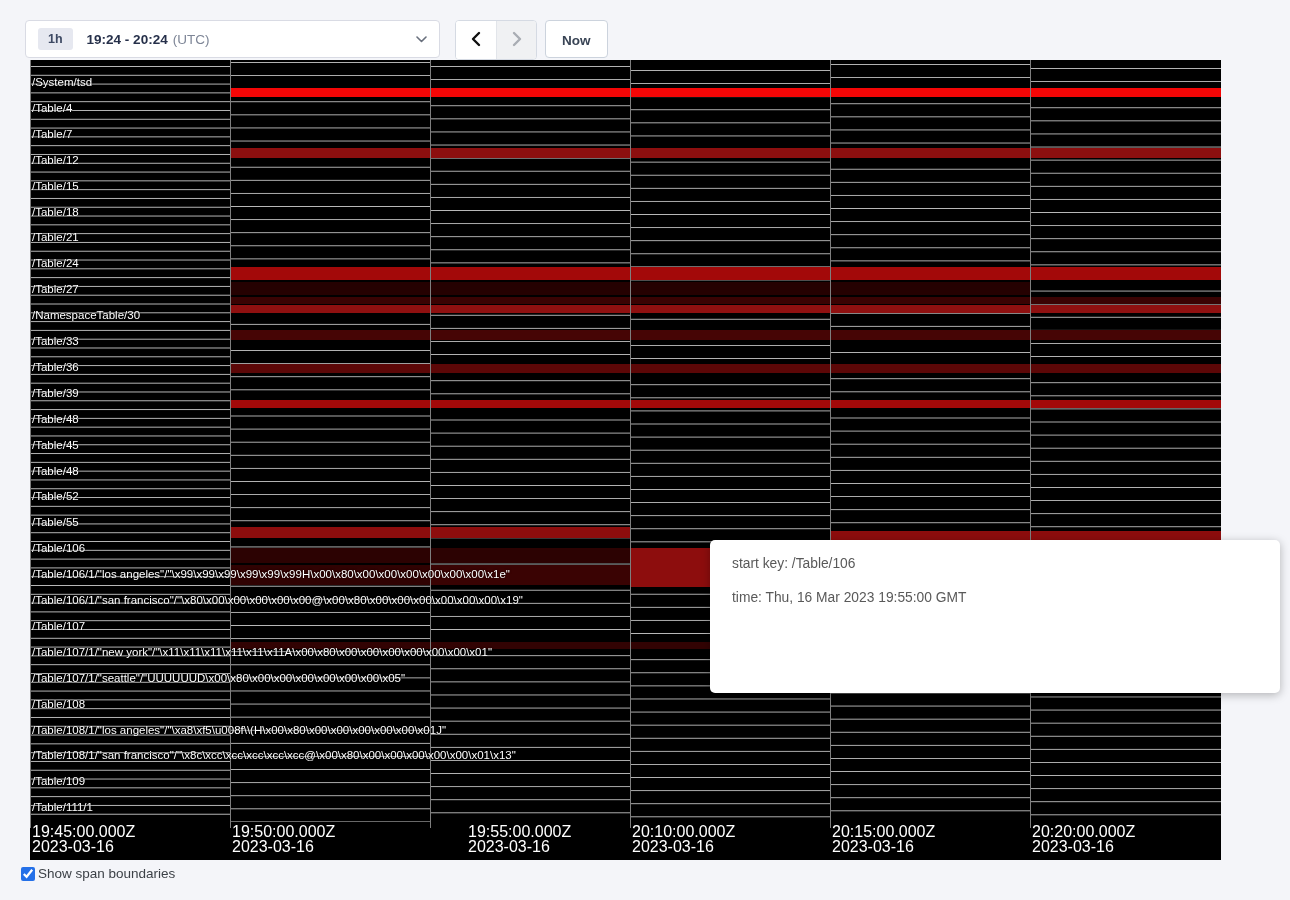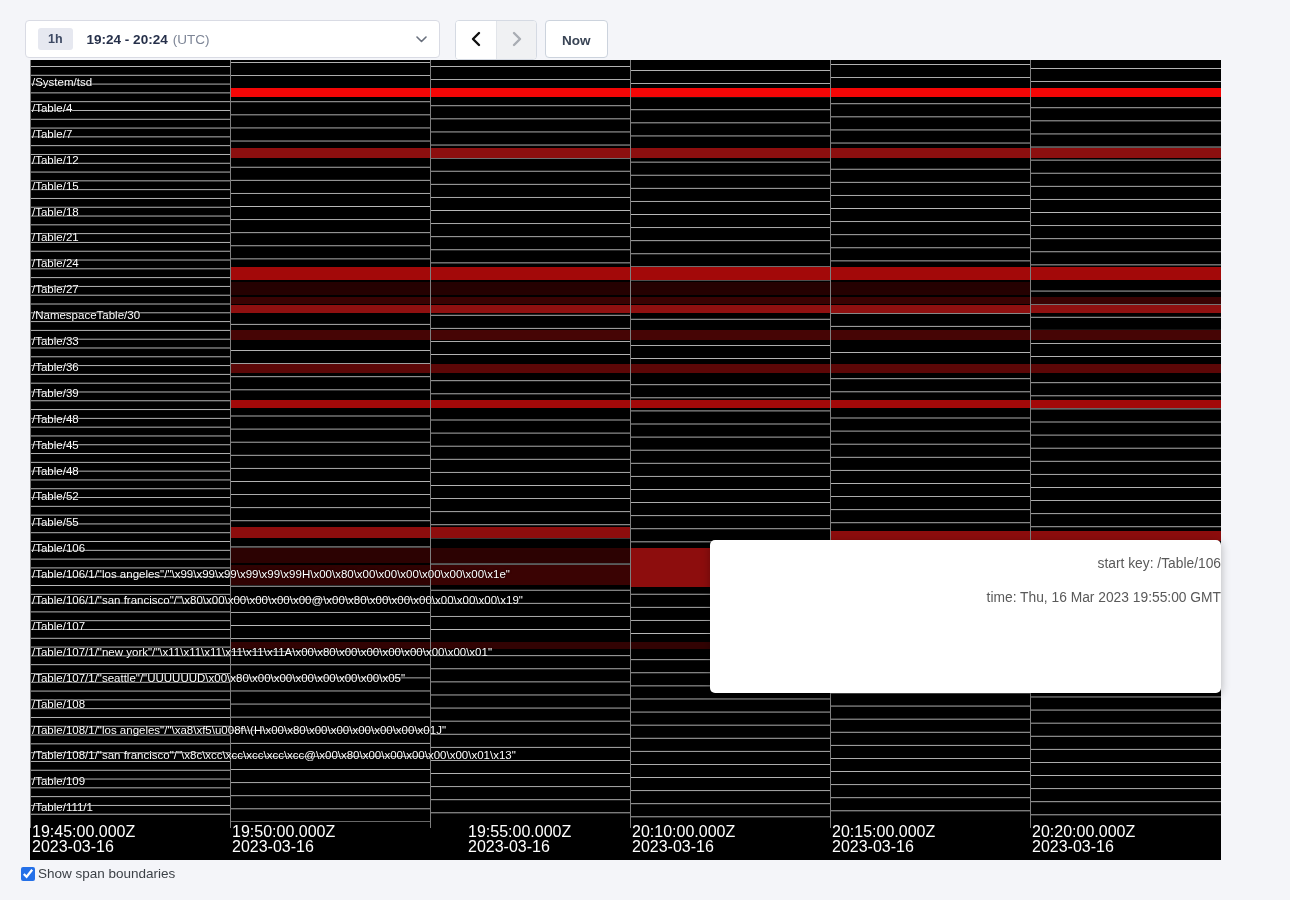--- a/index.html
+++ b/index.html
@@ -48,23 +48,23 @@
   }
   .vline{position:absolute;top:0;width:1px;height:768px;background:#7e7e7e;z-index:4;}
   .band{position:absolute;z-index:2;}
   .row-label{
     position:absolute;left:2px;z-index:5;color:#fff;font-size:11.5px;line-height:13px;
     white-space:nowrap;text-shadow:0 0 2px #000;
   }
   .axis-group{position:absolute;top:764px;z-index:5;color:#fff;font-size:16px;line-height:15px;white-space:nowrap;}
   
   .kv-tooltip{
-    position:absolute;left:710px;top:540px;width:511px;height:153px;box-sizing:border-box;
+    position:absolute;left:710px;top:540px;width:570px;height:153px;box-sizing:border-box;
     background:#fff;border-radius:5px;box-shadow:0 2px 10px rgba(0,0,0,0.28);
-    padding:16px 0 0 22px;z-index:10;text-align:right;
+    padding:16px 0 0 22px;z-index:10;
   }
   .kv-tooltip p{margin:0 0 19px 0;font-size:13.8px;color:#595959;white-space:nowrap;}
   
   .footer-check{
     position:absolute;left:21px;top:866px;display:flex;align-items:center;z-index:6;cursor:pointer;
   }
   .footer-check input{width:14px;height:14px;margin:0 3px 0 0;accent-color:#2470e8;cursor:pointer;}
   .footer-check span{font-size:13.5px;color:#3c4147;}
 </style>
 </head>

